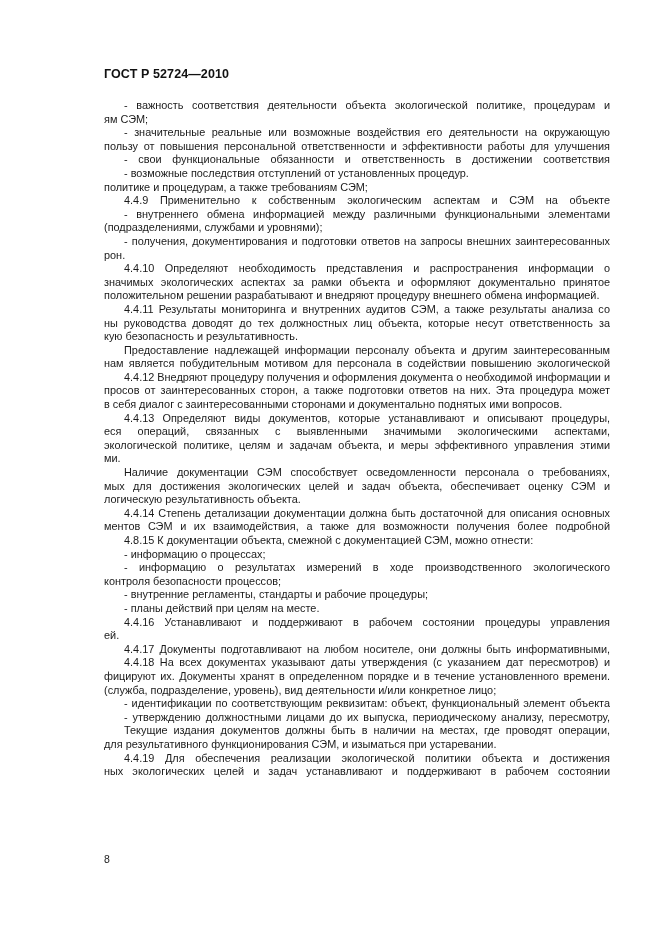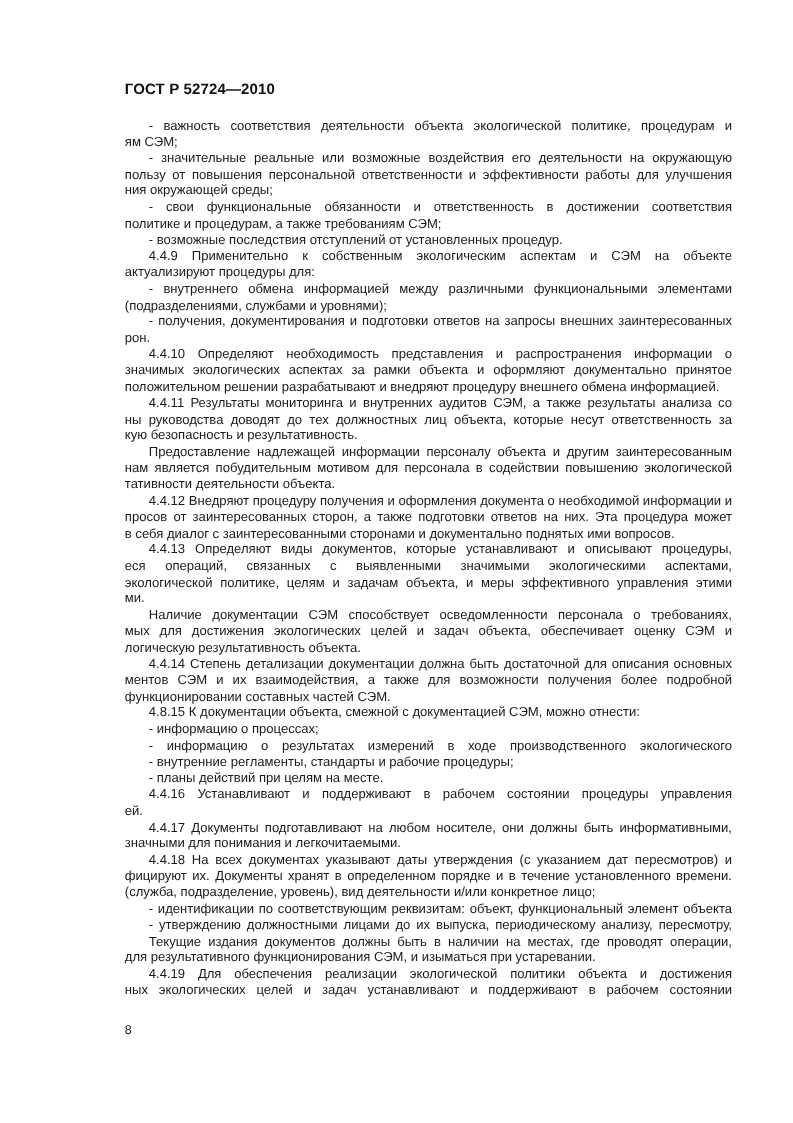--- a/index.html
+++ b/index.html
@@ -15,61 +15,57 @@
 </head>
 <body>
 
 <div class="page">
   <div class="header">ГОСТ Р 52724—2010</div>
   <div class="body" id="body-text">
       <div class="ln ind j">- важность соответствия деятельности объекта экологической политике, процедурам и требовани-</div>
       <div class="ln">ям СЭМ;</div>
       <div class="ln ind j">- значительные реальные или возможные воздействия его деятельности на окружающую среду и</div>
       <div class="ln j">пользу от повышения персональной ответственности и эффективности работы для улучшения состоя-</div>
-      <div class="ln">ния окружающей среды;</div>
       <div class="ln ind j">- свои функциональные обязанности и ответственность в достижении соответствия экологической</div>
+      <div class="ln ind">- возможные последствия отступлений от установленных процедур.</div>
       <div class="ln">политике и процедурам, а также требованиям СЭМ;</div>
-      <div class="ln ind">- возможные последствия отступлений от установленных процедур.</div>
       <div class="ln ind j">4.4.9  Применительно к собственным экологическим аспектам и СЭМ на объекте устанавливают и</div>
-      <div class="ln">актуализируют процедуры для:</div>
       <div class="ln ind j">- внутреннего обмена информацией между различными функциональными элементами объекта</div>
       <div class="ln">(подразделениями, службами и уровнями);</div>
       <div class="ln ind j">- получения, документирования и подготовки ответов на запросы внешних заинтересованных сто-</div>
       <div class="ln">рон.</div>
       <div class="ln ind j">4.4.10  Определяют необходимость представления и распространения информации о собственных</div>
       <div class="ln j">значимых экологических аспектах за рамки объекта и оформляют документально принятое решение. При</div>
       <div class="ln">положительном решении разрабатывают и внедряют процедуру внешнего обмена информацией.</div>
       <div class="ln ind j">4.4.11  Результаты мониторинга и внутренних аудитов СЭМ, а также результаты анализа со сторо-</div>
       <div class="ln j">ны руководства доводят до тех должностных лиц объекта, которые несут ответственность за экологичес-</div>
       <div class="ln">кую безопасность и результативность.</div>
       <div class="ln ind j">Предоставление надлежащей информации персоналу объекта и другим заинтересованным сторо-</div>
       <div class="ln j">нам является побудительным мотивом для персонала в содействии повышению экологической резуль-</div>
-      <div class="ln">тативности деятельности объекта.</div>
       <div class="ln ind j">4.4.12  Внедряют процедуру получения и оформления документа о необходимой информации и за-</div>
       <div class="ln j">просов от заинтересованных сторон, а также подготовки ответов на них. Эта процедура может включать</div>
       <div class="ln">в себя диалог с заинтересованными сторонами и документально поднятых ими вопросов.</div>
       <div class="ln ind j">4.4.13  Определяют виды документов, которые устанавливают и описывают процедуры, касающи-</div>
       <div class="ln j">еся операций, связанных с выявленными значимыми экологическими аспектами, соответствующими</div>
       <div class="ln j">экологической политике, целям и задачам объекта, и меры эффективного управления этими операция-</div>
       <div class="ln">ми.</div>
       <div class="ln ind j">Наличие документации СЭМ способствует осведомленности персонала о требованиях, необходи-</div>
       <div class="ln j">мых для достижения экологических целей и задач объекта, обеспечивает оценку СЭМ и определяет эко-</div>
       <div class="ln">логическую результативность объекта.</div>
       <div class="ln ind j">4.4.14  Степень детализации документации должна быть достаточной для описания основных эле-</div>
       <div class="ln j">ментов СЭМ и их взаимодействия, а также для возможности получения более подробной информации о</div>
-      <div class="ln">функционировании составных частей СЭМ.</div>
       <div class="ln ind">4.8.15  К документации объекта, смежной с документацией СЭМ, можно отнести:</div>
       <div class="ln ind">- информацию о процессах;</div>
       <div class="ln ind j">- информацию о результатах измерений в ходе производственного экологического мониторинга и</div>
+      <div class="ln">контроля безопасности процессов;</div>
       <div class="ln ind">- внутренние регламенты, стандарты и рабочие процедуры;</div>
       <div class="ln ind">- планы действий при целям на месте.</div>
       <div class="ln ind j">4.4.16  Устанавливают и поддерживают в рабочем состоянии процедуры управления документаци-</div>
       <div class="ln">ей.</div>
       <div class="ln ind j">4.4.17  Документы подготавливают на любом носителе, они должны быть информативными, одно-</div>
-      <div class="ln">значными для понимания и легкочитаемыми.</div>
       <div class="ln ind j">4.4.18  На всех документах указывают даты утверждения (с указанием дат пересмотров) и иденти-</div>
       <div class="ln j">фицируют их. Документы хранят в определенном порядке и в течение установленного времени. Доку-</div>
       <div class="ln">(служба, подразделение, уровень), вид деятельности и/или конкретное лицо;</div>
       <div class="ln ind j">- идентификации по соответствующим реквизитам: объект, функциональный элемент объекта</div>
       <div class="ln ind j">- утверждению должностными лицами до их выпуска, периодическому анализу, пересмотру, при</div>
       <div class="ln ind j">Текущие издания документов должны быть в наличии на местах, где проводят операции, важные</div>
       <div class="ln">для результативного функционирования СЭМ, и изыматься при устаревании.</div>
       <div class="ln ind j">4.4.19  Для обеспечения реализации экологической политики объекта и достижения установлен-</div>
       <div class="ln j">ных экологических целей и задач устанавливают и поддерживают в рабочем состоянии процедуры, каса-</div>
     </div>

